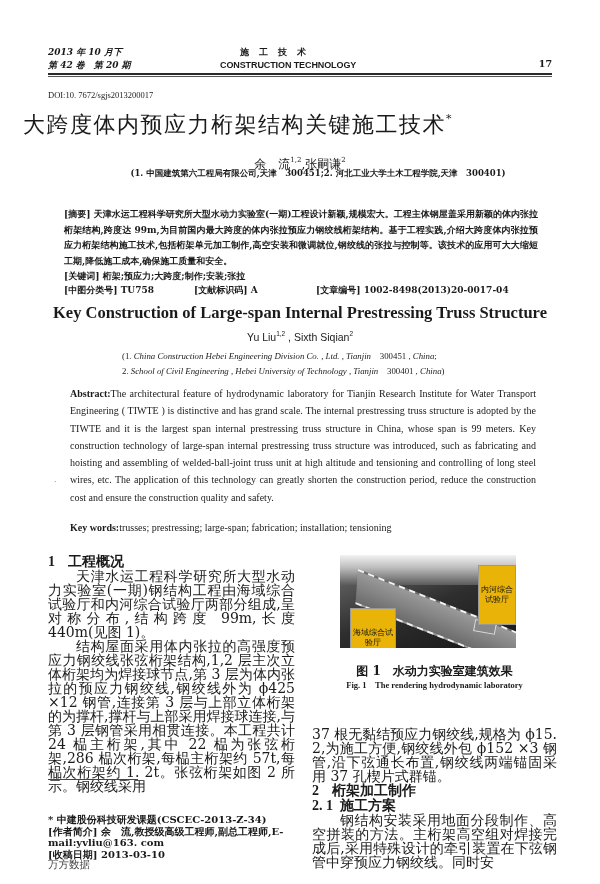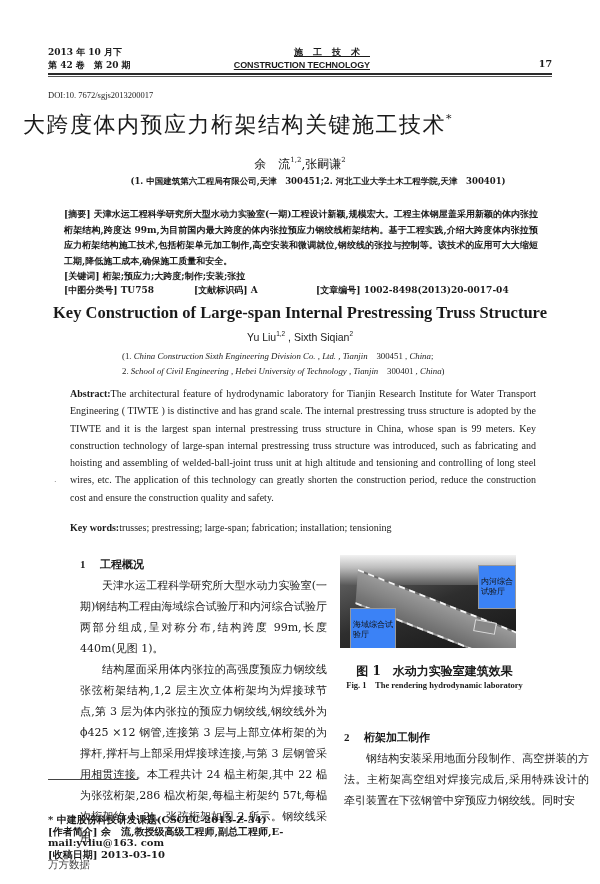--- a/index.html
+++ b/index.html
@@ -2,36 +2,36 @@
 <html><head>
 <meta charset="utf-8">
 <style>
   * { box-sizing: border-box; margin: 0; padding: 0; }
   html, body { width: 600px; height: 884px; background: #ffffff; overflow: hidden; }
   body { position: relative; color: #1a1a1a; font-family: "DejaVu Serif", serif; }
 
   .abs { position: absolute; }
 
   
-  .hdr-left { left: 48px; top: 46px; font-size: 9px; line-height: 13px; font-weight: bold; font-family: "DejaVu Serif", serif; }
-  .hdr-center { left: 230px; width: 140px; top: 46px; text-align: right; font-size: 9px; line-height: 13px; font-weight: bold; text-decoration: underline; }
+  .hdr-left { left: 48px; top: 46px; font-size: 9px; line-height: 13px; font-weight: bold; font-family: "DejaVu Serif", serif; font-style: italic; }
+  .hdr-center { left: 230px; width: 140px; top: 46px; text-align: left; font-size: 9px; line-height: 13px; font-weight: bold; }
   .hdr-center .cn { letter-spacing: 10px; padding-left: 10px; }
   .hdr-center .en { font-family: "Liberation Sans", sans-serif; font-size: 9px; letter-spacing: -0.1px; font-weight: bold; white-space: nowrap; margin-left: -10px; }
   .hdr-page { right: 48px; top: 58px; font-size: 9.5px; font-weight: bold; }
   .hdr-rule1 { left: 48px; top: 73px; width: 504px; height: 2px; background: #2a2a2a; }
   .hdr-rule2 { left: 48px; top: 76px; width: 504px; height: 1px; background: #555; }
 
   .doi { left: 48px; top: 90px; font-size: 8.5px; font-family: "Liberation Serif", serif; }
 
   
   .title-cn { left: 0; width: 476px; top: 110px; text-align: center; font-size: 22px; letter-spacing: 1.5px; font-family: "DejaVu Serif", serif; }
   .title-cn sup { font-size: 11px; vertical-align: 10px; }
   .authors-cn { left: 0; width: 600px; top: 156px; text-align: center; font-size: 12px; }
   .authors-cn sup { font-size: 7px; vertical-align: 6px; }
-  .affil-cn { left: 0; width: 600px; top: 176px; text-align: center; font-size: 8.5px; font-weight: bold; padding-left: 36px; }
+  .affil-cn { left: 0; width: 600px; top: 168px; text-align: center; font-size: 8.5px; font-weight: bold; padding-left: 36px; }
 
   
   .abs-cn { left: 64px; width: 474px; top: 207px; font-size: 9px; line-height: 15.5px; text-align: justify; font-weight: bold; }
   .abs-cn .lbl { font-weight: bold; }
   .meta-row { left: 64px; width: 474px; top: 284px; font-size: 9px; font-weight: bold; display: flex; }
   .meta-row .c1 { width: 130px; }
   .meta-row .c2 { width: 122px; }
   .meta-row .c3 { flex: 1; }
 
   
@@ -40,40 +40,40 @@
   .authors-en sup { font-size: 6.5px; vertical-align: 5px; }
   .affil-en { left: 122px; width: 440px; top: 349px; font-size: 8.8px; line-height: 15px; font-family: "Liberation Serif", serif; }
   .affil-en i { font-style: italic; }
   .abstract-en { left: 70px; width: 466px; top: 385px; font-size: 10px; line-height: 17.3px; text-align: justify; font-family: "Liberation Serif", serif; }
   .abstract-en b { font-weight: bold; }
   .keywords-en { left: 70px; width: 466px; top: 522px; font-size: 10px; font-family: "Liberation Serif", serif; }
   .keywords-en b { font-weight: bold; }
   .dot { left: 54px; top: 477px; font-size: 8px; color: #666; }
 
   
-  .col { font-size: 11px; line-height: 21px; text-align: justify; margin-left: 32px; }
+  .col { font-size: 14px; line-height: 14px; text-align: justify; }
   .col-left { left: 48px; width: 247px; top: 554px; }
   .col-right { left: 312px; width: 245px; top: 727px; }
   .sec-h { font-weight: bold; font-family: "DejaVu Serif", serif; }
   .sec-h .num { display: inline-block; width: 20px; font-family: "Liberation Serif", serif; }
   .sub-h .num { width: 28px; }
   .para { text-indent: 2em; }
 
   
   .figure { left: 340px; top: 555px; width: 176px; height: 93px; background: #222; overflow: hidden; }
   .fig-sky { position: absolute; left: 0; top: 0; width: 176px; height: 36px;
     background: linear-gradient(180deg, #f2f2f2 0%, #bdbdbd 35%, #6b6b6b 75%, #3a3a3a 100%); }
   .fig-ground { position: absolute; left: 0; top: 30px; width: 176px; height: 63px;
     background: linear-gradient(160deg, #5a5a5a 0%, #2e2e2e 40%, #161616 100%); }
   .fig-roof { position: absolute; left: 18px; top: 14px; width: 160px; height: 36px;
     background: linear-gradient(180deg, #9a9a9a 0%, #6c6c6c 100%);
     transform: skewY(18deg) rotate(4deg); transform-origin: left top;
     border-top: 2px dashed #f5f5f5; border-bottom: 2px dashed #eeeeee; }
   .fig-annex { position: absolute; left: 134px; top: 66px; width: 22px; height: 12px; background: #888; border: 1px solid #ddd; transform: rotate(10deg); }
-  .fig-label { position: absolute; background: #3b82f6; color: #111; font-size: 8px; line-height: 10px; padding: 11px 2px; border: 1px solid #999; font-family: "DejaVu Serif", serif; }
+  .fig-label { position: absolute; background: #eab308; color: #111; font-size: 8px; line-height: 10px; padding: 19px 2px; border: 1px solid #999; font-family: "DejaVu Serif", serif; text-align: center; }
   .fig-label.inner { left: 138px; top: 10px; }
   .fig-label.sea { left: 10px; top: 53px; }
   .fig-cap-cn { left: 312px; width: 245px; top: 663px; text-align: center; font-size: 12px; font-weight: bold; }
   .fig-cap-en { left: 312px; width: 245px; top: 680px; text-align: center; font-size: 8.5px; font-weight: bold; font-family: "Liberation Serif", serif; }
 
   
   .fn-rule { left: 48px; top: 779px; width: 90px; height: 1px; background: #444; }
   .footnotes { left: 48px; width: 250px; top: 786px; font-size: 10px; line-height: 11.5px; font-weight: bold; margin-top: 28px; }
   .watermark { left: 48px; top: 858px; font-size: 10.5px; color: #444; font-family: "DejaVu Sans", sans-serif; }
 </style>
@@ -106,21 +106,21 @@
 </div>
 <div class="abs meta-row">
   <div class="c1"><span>[中图分类号]</span> <span>TU758</span></div>
   <div class="c2"><span>[文献标识码]</span> <span>A</span></div>
   <div class="c3"><span>[文章编号]</span> <span>1002-8498(2013)20-0017-04</span></div>
 </div>
 
 <div class="abs title-en">Key Construction of Large-span Internal Prestressing Truss Structure</div>
 <div class="abs authors-en"><span>Yu Liu</span><sup>1,2</sup><span> , </span><span>Sixth Siqian</span><sup>2</sup></div>
 <div class="abs affil-en">
-  <div><span>(1. </span><i>China Construction Sixth Engineering Division Co. , Ltd. , Tianjin</i><span>　300451 , </span><i>China</i><span>;</span></div>
+  <div><span>(1. </span><i>China Construction Hebei Engineering Division Co. , Ltd. , Tianjin</i><span>　300451 , </span><i>China</i><span>;</span></div>
   <div><span>2. </span><i>School of Civil Engineering , Hebei University of Technology , Tianjin</i><span>　300401 , </span><i>China</i><span>)</span></div>
 </div>
 <div class="abs abstract-en"><b>Abstract</b><b>:</b><span>The architectural feature of hydrodynamic laboratory for Tianjin Research Institute for Water Transport Engineering ( TIWTE ) is distinctive and has grand scale. The internal prestressing truss structure is adopted by the TIWTE and it is the largest span internal prestressing truss structure in China, whose span is 99 meters. Key construction technology of large-span internal prestressing truss structure was introduced, such as fabricating and hoisting and assembling of welded-ball-joint truss unit at high altitude and tensioning and controlling of long steel wires, etc. The application of this technology can greatly shorten the construction period, reduce the construction cost and ensure the construction quality and safety.</span></div>
 <div class="abs dot">·</div>
 <div class="abs keywords-en"><b>Key words</b><b>:</b><span>trusses; prestressing; large-span; fabrication; installation; tensioning</span></div>
 
 <div class="abs col col-left">
   <div class="sec-h"><span class="num">1</span><span>工程概况</span></div>
   <div class="para">天津水运工程科学研究所大型水动力实验室(一期)钢结构工程由海域综合试验厅和内河综合试验厅两部分组成,呈对称分布,结构跨度 99m,长度 440m(见图 1)。</div>
   <div class="para">结构屋面采用体内张拉的高强度预应力钢绞线张弦桁架结构,1,2 层主次立体桁架均为焊接球节点,第 3 层为体内张拉的预应力钢绞线,钢绞线外为 ϕ425 ×12 钢管,连接第 3 层与上部立体桁架的为撑杆,撑杆与上部采用焊接球连接,与第 3 层钢管采用相贯连接。本工程共计 24 榀主桁架,其中 22 榀为张弦桁架,286 榀次桁架,每榀主桁架约 57t,每榀次桁架约 1. 2t。张弦桁架如图 2 所示。钢绞线采用</div>
@@ -131,21 +131,23 @@
   <div class="fig-ground"></div>
   <div class="fig-roof"></div>
   <div class="fig-annex"></div>
   <div class="fig-label inner" style="width:38px;">内河综合试验厅</div>
   <div class="fig-label sea" style="width:46px;">海域综合试验厅</div>
 </div>
 <div class="abs fig-cap-cn">图 1　水动力实验室建筑效果</div>
 <div class="abs fig-cap-en">Fig. 1　The rendering hydrodynamic laboratory</div>
 
 <div class="abs col col-right">
+  <div>37 根无黏结预应力钢绞线,规格为 ϕ15. 2,为施工方便,钢绞线外包 ϕ152 ×3 钢管,沿下弦通长布置,钢绞线两端锚固采用 37 孔楔片式群锚。</div>
   <div class="sec-h"><span class="num">2</span><span>桁架加工制作</span></div>
+  <div class="sec-h sub-h"><span class="num">2. 1</span><span>施工方案</span></div>
   <div class="para">钢结构安装采用地面分段制作、高空拼装的方法。主桁架高空组对焊接完成后,采用特殊设计的牵引装置在下弦钢管中穿预应力钢绞线。同时安</div>
 </div>
 
 <div class="abs fn-rule"></div>
 <div class="abs footnotes">
   <div>* 中建股份科技研发课题(CSCEC-2013-Z-34)</div>
   <div><span>[作者简介]</span> <span>余　流,教授级高级工程师,副总工程师,E-mail:yvliu@163. com</span></div>
   <div><span>[收稿日期]</span> <span>2013-03-10</span></div>
 </div>
 

